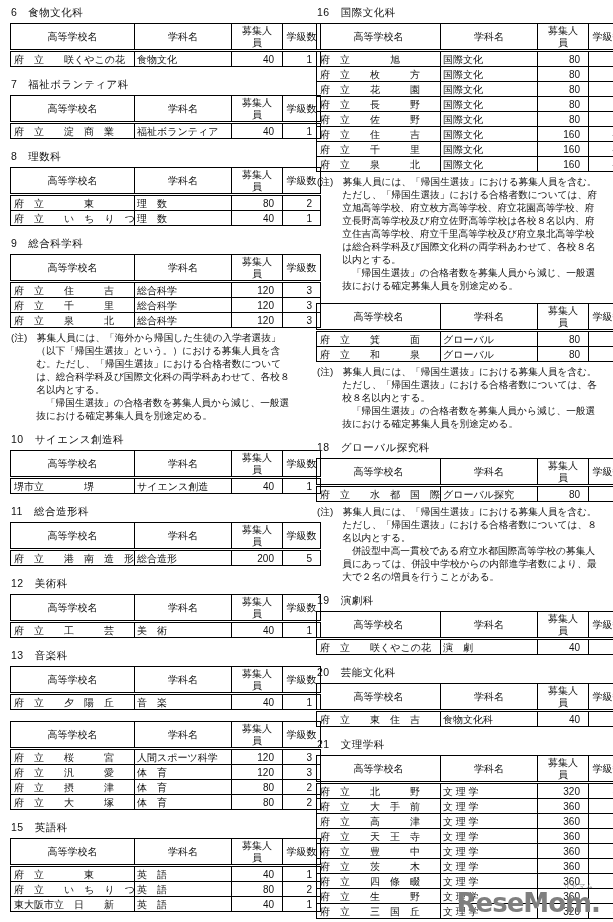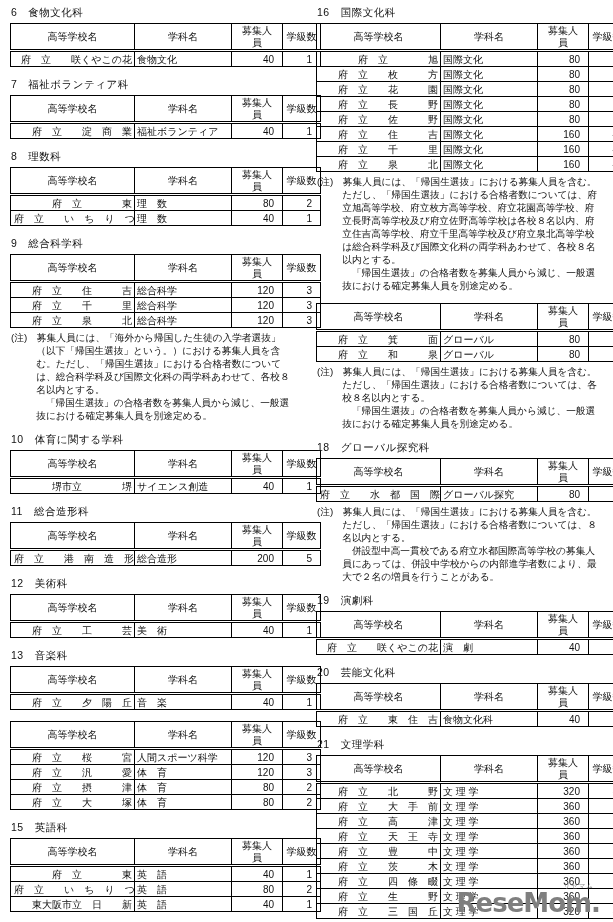--- a/index.html
+++ b/index.html
@@ -34,21 +34,21 @@
   .tbl th{
     height:25px;font-weight:normal;text-align:center;
     vertical-align:middle;line-height:1.15;
     border-bottom:3px double #000;
   }
   th.c-school{width:119px;}
   th.c-dept{width:92px;}
   th.c-cap{width:36px;padding:0 7px;word-break:break-all;}
   th.c-cls{width:33px;}
   .tbl td{height:14px;line-height:13px;vertical-align:middle;}
-  td.c-school{text-align:right;padding-left:3px;white-space:nowrap;}
+  td.c-school{text-align:left;padding-left:3px;white-space:nowrap;}
   td.c-dept{text-align:left;white-space:nowrap;}
   td.c-cap,td.c-cls{text-align:right;padding-right:8px;}
   .note{
     font-size:9.7px;line-height:13px;
     margin:3px 0 0 1px;
   }
   .note p{margin:0;padding-left:2.6em;}
   .note p.first{text-indent:-2.6em;}
   .note p.rest{text-indent:1em;}
   .logo{
@@ -193,21 +193,21 @@
     </table>
     <div class="note">
           <p class="first">(注)　募集人員には、「海外から帰国した生徒の入学者選抜」（以下「帰国生選抜」という。）における募集人員を含む。ただし、「帰国生選抜」における合格者数については、総合科学科及び国際文化科の両学科あわせて、各校８名以内とする。</p>
           <p class="rest">「帰国生選抜」の合格者数を募集人員から減じ、一般選抜における確定募集人員を別途定める。</p>
         </div>
   </section>
 
   <section class="sec">
     <div class="sec-h">
       <span class="sec-num">10</span>
-      <span class="sec-title">体育に関する学科</span>
+      <span class="sec-title">サイエンス創造科</span>
     </div>
     <table class="tbl">
       <thead>
         <tr>
           <th class="c-school">高等学校名</th>
           <th class="c-dept">学科名</th>
           <th class="c-cap">募集人員</th>
           <th class="c-cls">学級数</th>
         </tr>
       </thead>

